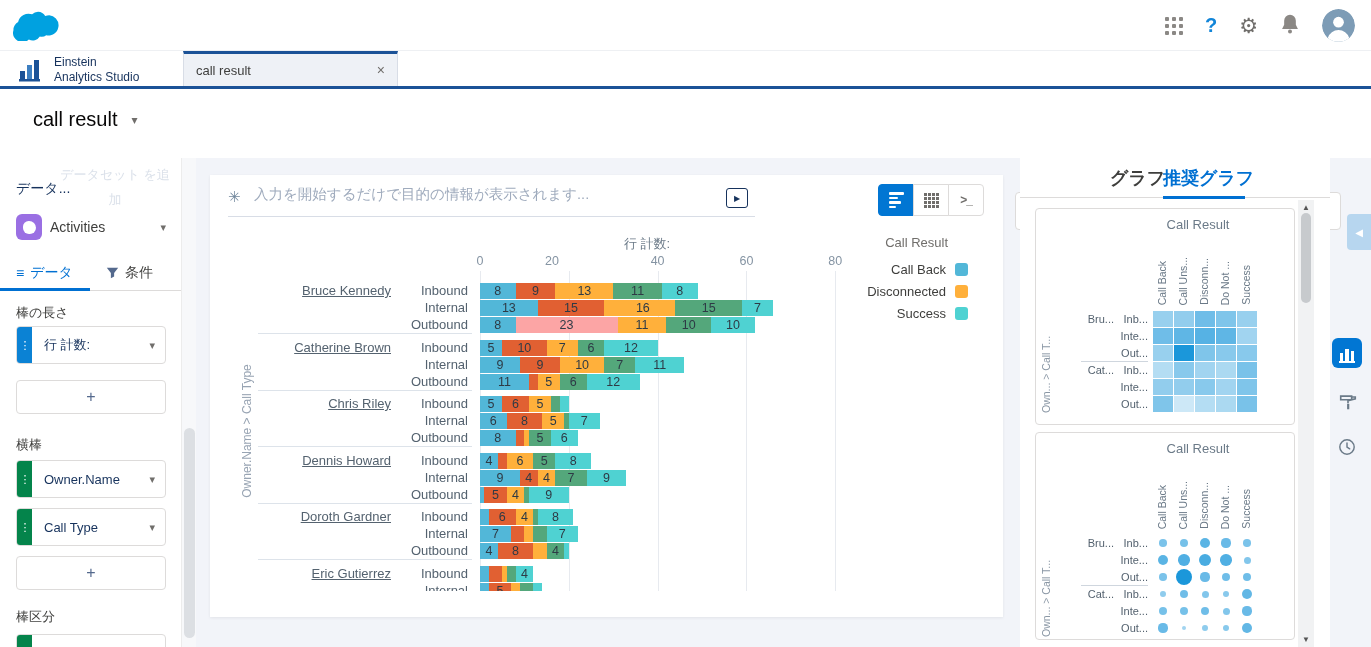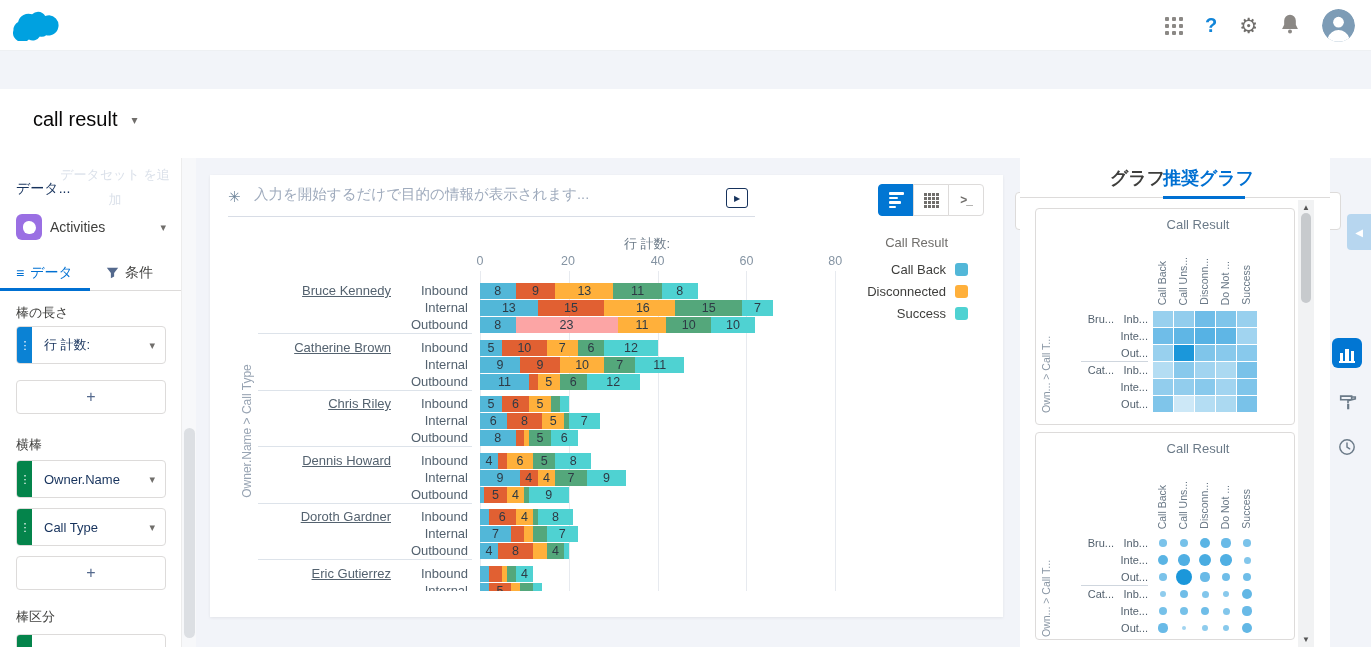--- a/index.html
+++ b/index.html
@@ -174,20 +174,38 @@
       <div class="avatar">
         <svg width="33" height="33" viewBox="0 0 24 24">
             <circle cx="12" cy="12" r="12" fill="#7d9cb6"></circle>
             <circle cx="12" cy="9.6" r="3.9" fill="#fff"></circle>
             <path d="M4.2 21a8.2 8.2 0 0 1 15.6 0 12 12 0 0 1-15.6 0z" fill="#fff"></path>
           </svg>
       </div>
     </div>
   </div>
 
+  <div class="tabbar">
+    <div class="brand">
+      <svg width="26" height="26" viewBox="0 0 26 26">
+        <rect x="2" y="14" width="5" height="8" fill="#1b5297"></rect>
+        <rect x="9" y="8" width="5" height="14" fill="#3d7fc1"></rect>
+        <rect x="16" y="3" width="5" height="19" fill="#1b5297"></rect>
+        <rect x="1" y="22" width="21" height="2.5" fill="#1b5297"></rect>
+      </svg>
+      <div class="brand-txt">
+        <div>Einstein</div>
+        <div>Analytics Studio</div>
+      </div>
+    </div>
+    <div class="doc-tab">
+      <span class="doc-tab-label">call result</span>
+      <span class="doc-tab-x">×</span>
+    </div>
+  </div>
 
   <div class="toolbar">
     <div class="lens-title"><span>call result</span><span class="lens-caret">▾</span></div>
 
     <div class="btn story-btn">
       <svg width="18" height="16" viewBox="0 0 20 18">
         <path fill="#706e6b" d="M6.5 3.5a5 5 0 0 1 7.8.8 4 4 0 0 1 4.2 4 4 4 0 0 1-4 4H5a4 4 0 0 1-1.2-7.8 4.5 4.5 0 0 1 2.7-1z"></path>
         <circle cx="8" cy="8.2" r="1" fill="#fff"></circle>
           <circle cx="12.5" cy="8.2" r="1" fill="#fff"></circle>
         <path d="M8.5 10.8h3.6v1.4H8.5z" fill="#fff"></path>
@@ -326,21 +344,21 @@
           </span>
       </div>
       <div class="vt-btn last">
         <span class="vt-prompt">&gt;_</span>
       </div>
     </div>
 
     <div class="axis-title">行 計数:</div>
     <div class="x-ticks">
         <div class="tick" style="left: 270px;">0</div>
-        <div class="tick" style="left: 358px; text-align: center;">20</div>
+        <div class="tick" style="left: 342px; text-align: center;">20</div>
         <div class="tick" style="left: 447.6px;">40</div>
         <div class="tick" style="left: 536.4px;">60</div>
         <div class="tick" style="left: 625.2px;">80</div>
       </div>
     <div class="chart-body">
       <div class="ylab">Owner.Name &gt; Call Type</div>
     <div class="gridline" style="left: 270px;"></div>
         <div class="gridline" style="left: 358.8px;"></div>
         <div class="gridline" style="left: 447.6px;"></div>
         <div class="gridline" style="left: 536.4px;"></div>

